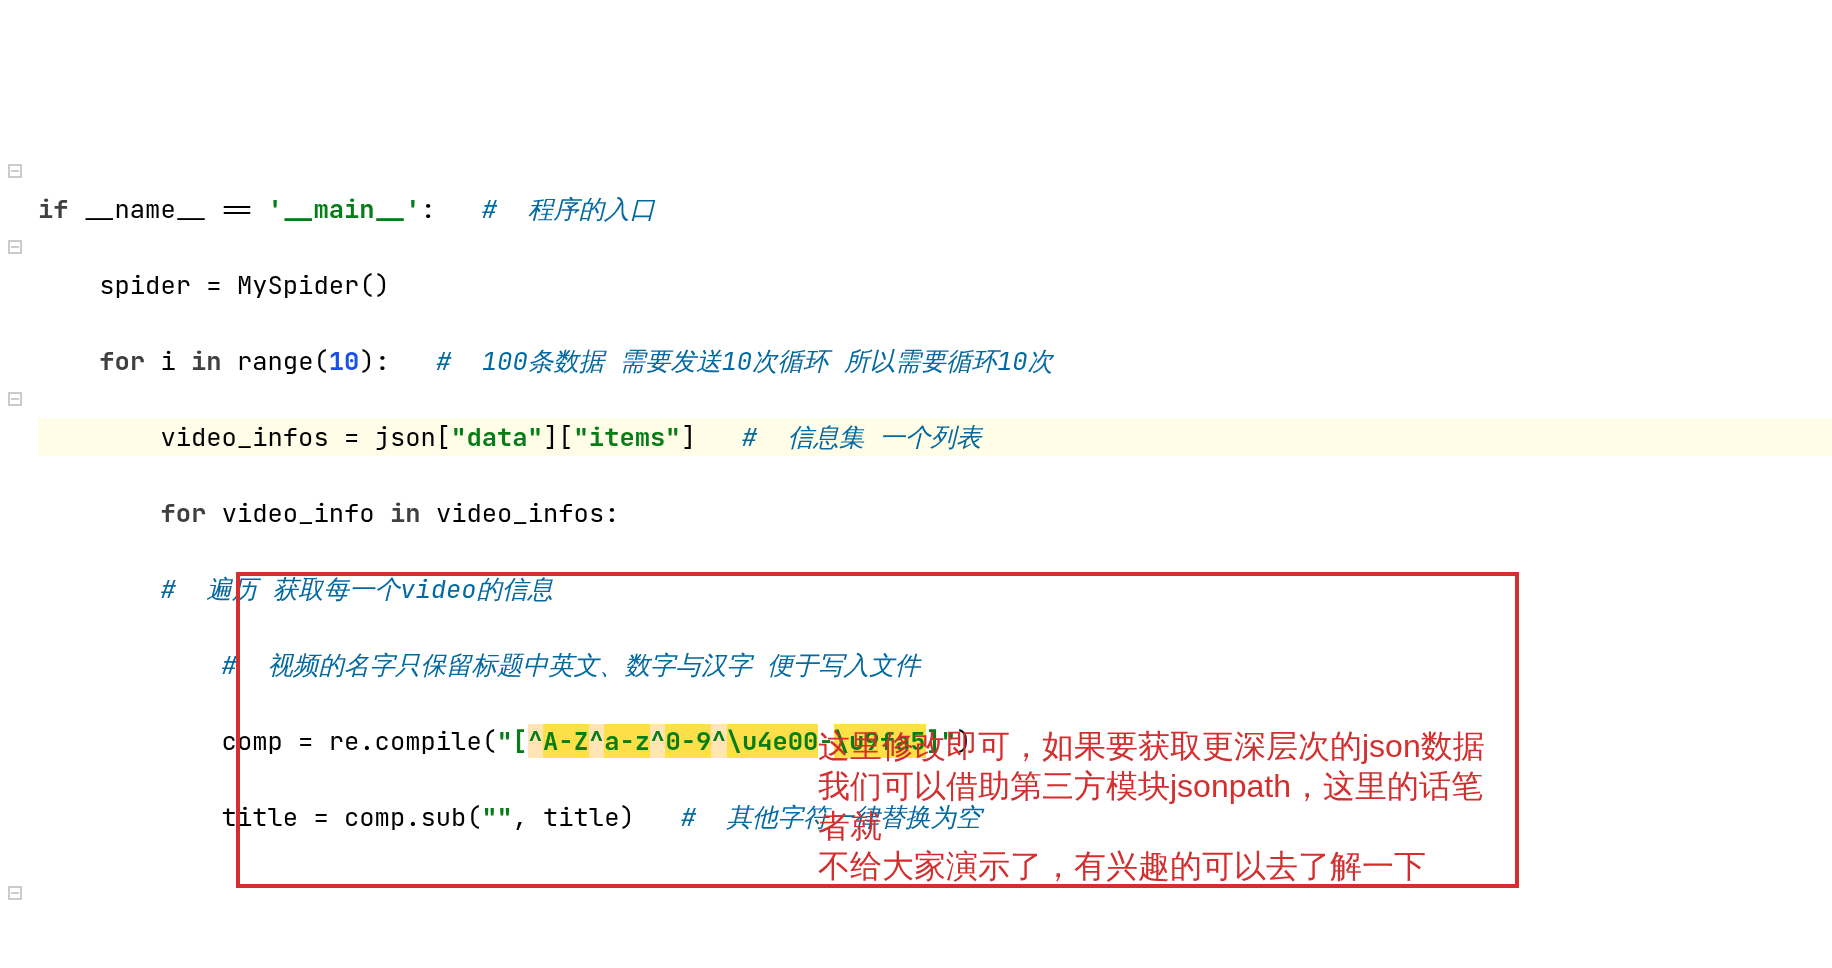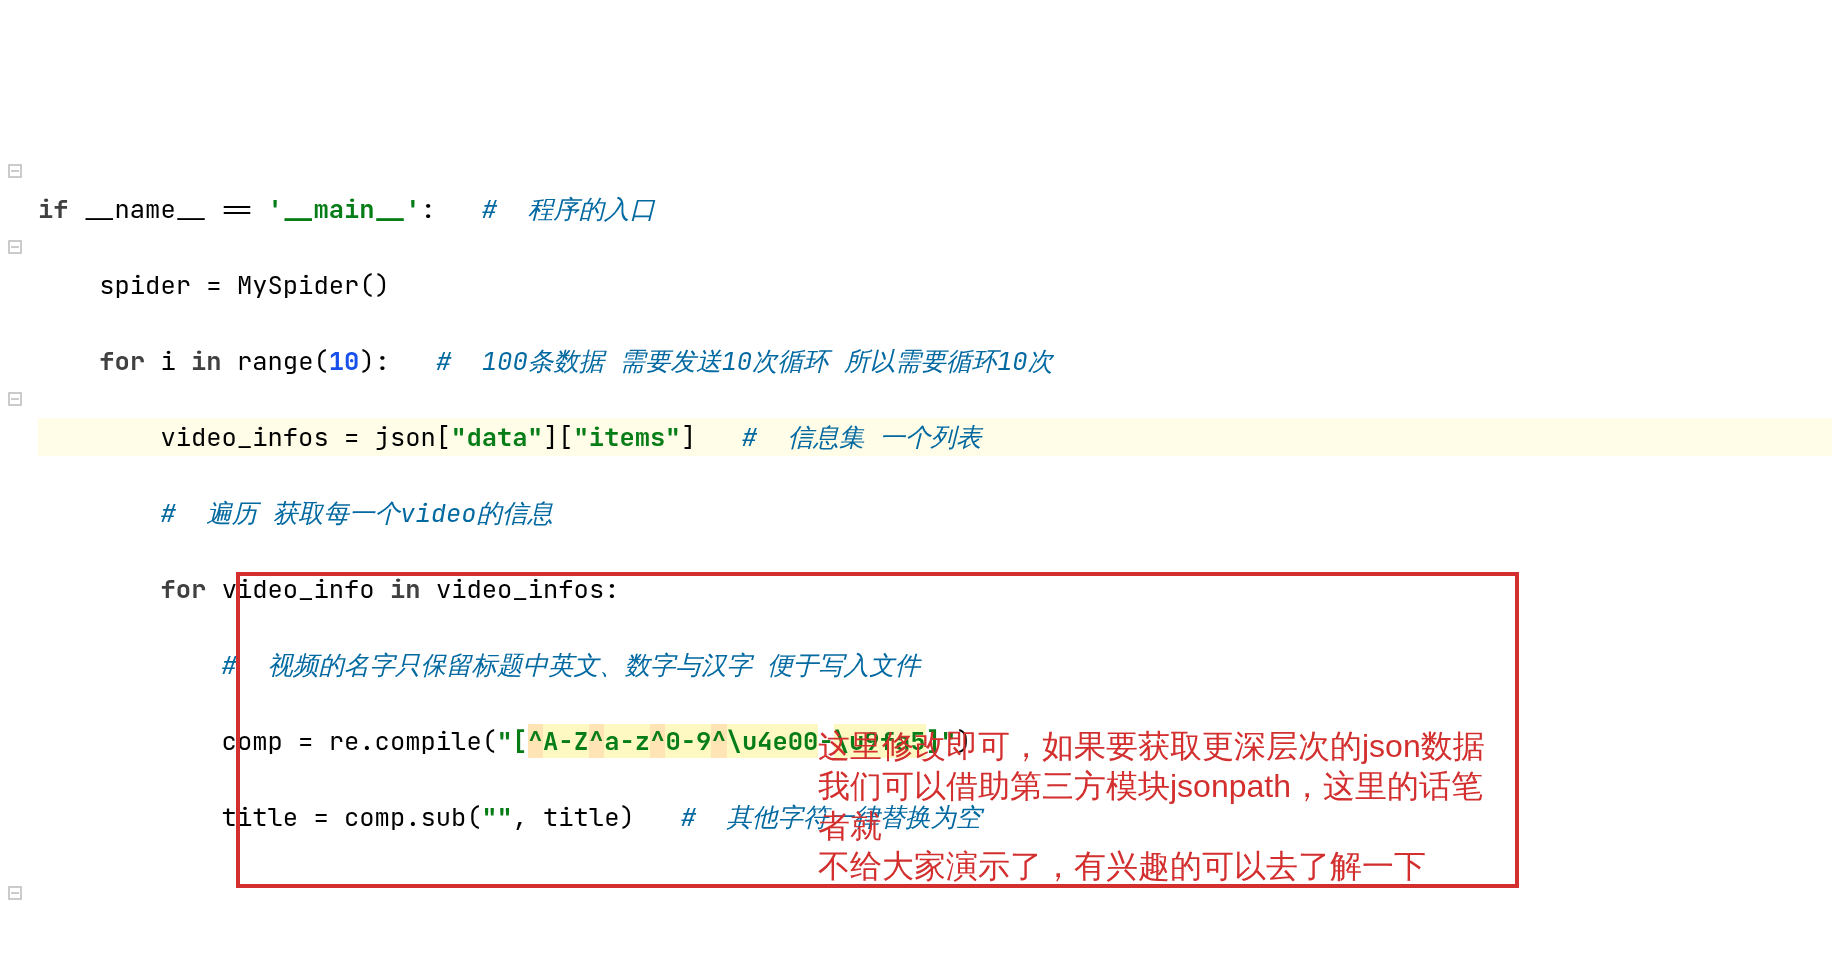--- a/index.html
+++ b/index.html
@@ -9,21 +9,21 @@
   .code{position:relative;padding-left:8px;flex:1}
   .line{height:38px}
   .hl-line{background:#fffde7}
   .kw{color:#404040;font-weight:700}
   .str{color:#067d17;font-weight:700}
   .strkey{color:#067d17;font-weight:700}
   .strlit{font-weight:700}
   .num{color:#1750eb;font-weight:700}
   .comment{color:#0369a1;font-style:italic}
   .ident{color:#000000}
-  .regex-span{background:#fef9c3}
+  .regex-span{background:#fde047}
   .caret-hl{background:#ffe4b5}
   .redbox{position:absolute;border:4px solid #d32f2f;z-index:3;pointer-events:none}
   .anno{position:absolute;color:#d32f2f;font-family:"PingFang SC","Microsoft YaHei",sans-serif;font-size:32px;line-height:40px;font-weight:400;z-index:4;white-space:pre-wrap}
   .fold{position:absolute;width:26px;height:38px;left:2px;display:flex;align-items:center;justify-content:center;color:#aaa;font-size:16px}
   .fold svg{width:14px;height:14px;stroke:#bbb;fill:none;stroke-width:1.5}
 </style>
 </head>
 <body>
 
 
@@ -46,22 +46,22 @@
           <rect x="1" y="1" width="12" height="12"></rect>
           <line x1="3" y1="7" x2="11" y2="7"></line>
         </svg></div>
   </div>
 
   <div class="code">
 <div class="line"><span class="kw">if</span> <span class="ident">__name__</span> <span class="ident">==</span> <span class="str">'__main__'</span><span>:</span>   <span class="comment">#  程序的入口</span></div>
 <div class="line">    <span class="ident">spider = MySpider()</span></div>
 <div class="line">    <span class="kw">for</span> <span class="ident">i</span> <span class="kw">in</span> <span class="ident">range(</span><span class="num">10</span><span>):</span>   <span class="comment">#  100条数据 需要发送10次循环 所以需要循环10次</span></div>
 <div class="line hl-line">        <span class="ident">video_infos = json[</span><span class="strkey">"data"</span><span>][</span><span class="strkey">"items"</span><span>]</span>   <span class="comment">#  信息集 一个列表</span></div>
+<div class="line">        <span class="kw">for</span> <span class="ident">video_info</span> <span class="kw">in</span> <span class="ident">video_infos:</span></div>
 <div class="line">        <span class="comment">#  遍历 获取每一个video的信息</span></div>
-<div class="line">        <span class="kw">for</span> <span class="ident">video_info</span> <span class="kw">in</span> <span class="ident">video_infos:</span></div>
 <div class="line">            <span class="comment">#  视频的名字只保留标题中英文、数字与汉字 便于写入文件</span></div>
 <div class="line">            <span class="ident">comp = re.compile(</span><span class="str">"</span><span class="str strlit">[</span><span class="caret-hl str">^</span><span class="regex-span str">A-Z</span><span class="caret-hl str">^</span><span class="regex-span str">a-z</span><span class="caret-hl str">^</span><span class="regex-span str">0-9</span><span class="caret-hl str">^</span><span class="regex-span str">\u4e00</span><span class="str">-</span><span class="regex-span str">\u9fa5</span><span class="str strlit">]</span><span class="str">"</span><span>)</span></div>
 <div class="line">            <span class="ident">title = comp.sub(</span><span class="str">""</span><span>, title)</span>   <span class="comment">#  其他字符一律替换为空</span></div>
 
 
 
 
 
 
 

